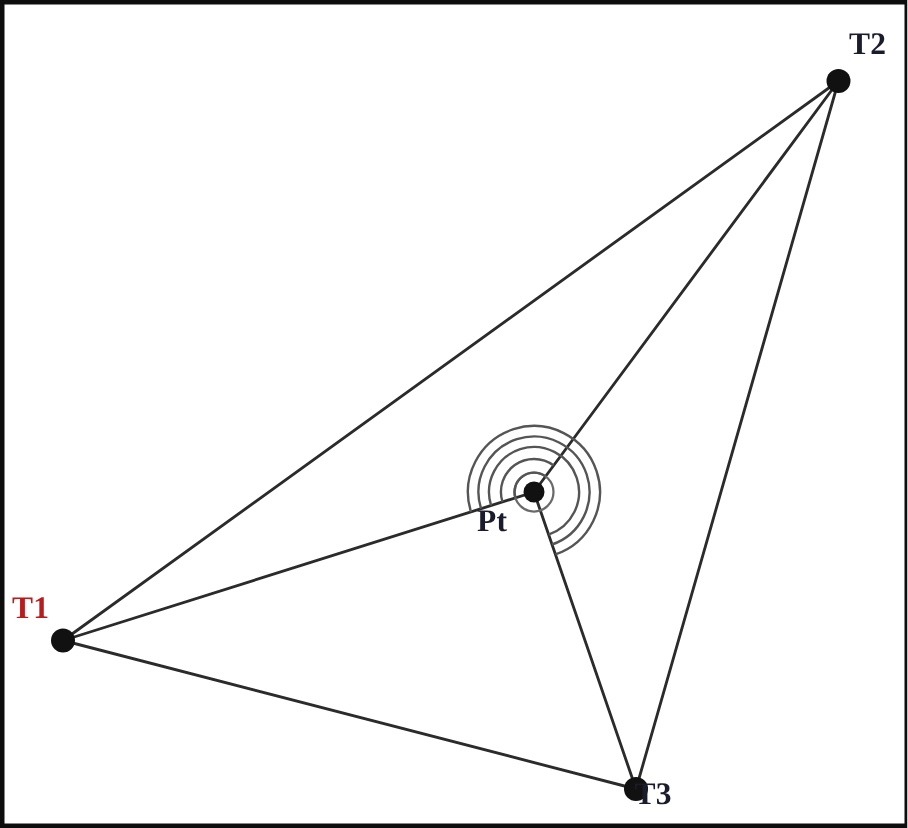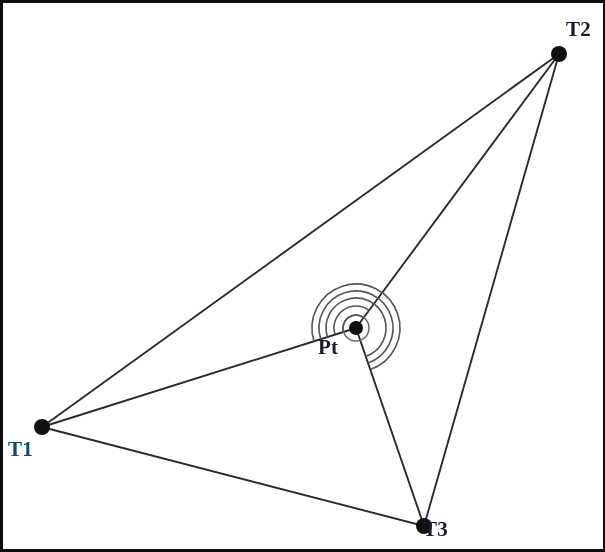--- a/index.html
+++ b/index.html
@@ -70,18 +70,18 @@
     </g>
 
     <g fill="#111111">
       <circle cx="39" cy="424" r="8"></circle>
       <circle cx="556" cy="51" r="8"></circle>
       <circle cx="421" cy="523" r="8"></circle>
       <circle cx="353" cy="325" r="7"></circle>
     </g>
   </svg>
 
-  <span class="vertex-label" id="label-T1" style="left: 5px; top: 392px; color: #0c4a6e; margin-top: 44px;">T1</span>
+  <span class="vertex-label" id="label-T1" style="left: 5px; top: 392px; color: #b91c1c;">T1</span>
   <span class="vertex-label" id="label-T2" style="left: 563px; top: 16px; color: rgb(27, 27, 46);">T2</span>
   <span class="vertex-label" id="label-T3" style="left: 420px; top: 516px; color: rgb(27, 27, 46);">T3</span>
   <span class="vertex-label" id="label-Pt" style="left: 315px; top: 294px; color: rgb(27, 27, 46); margin-top: 40px;">Pt</span>
 
 </div>
 
 </body></html>

